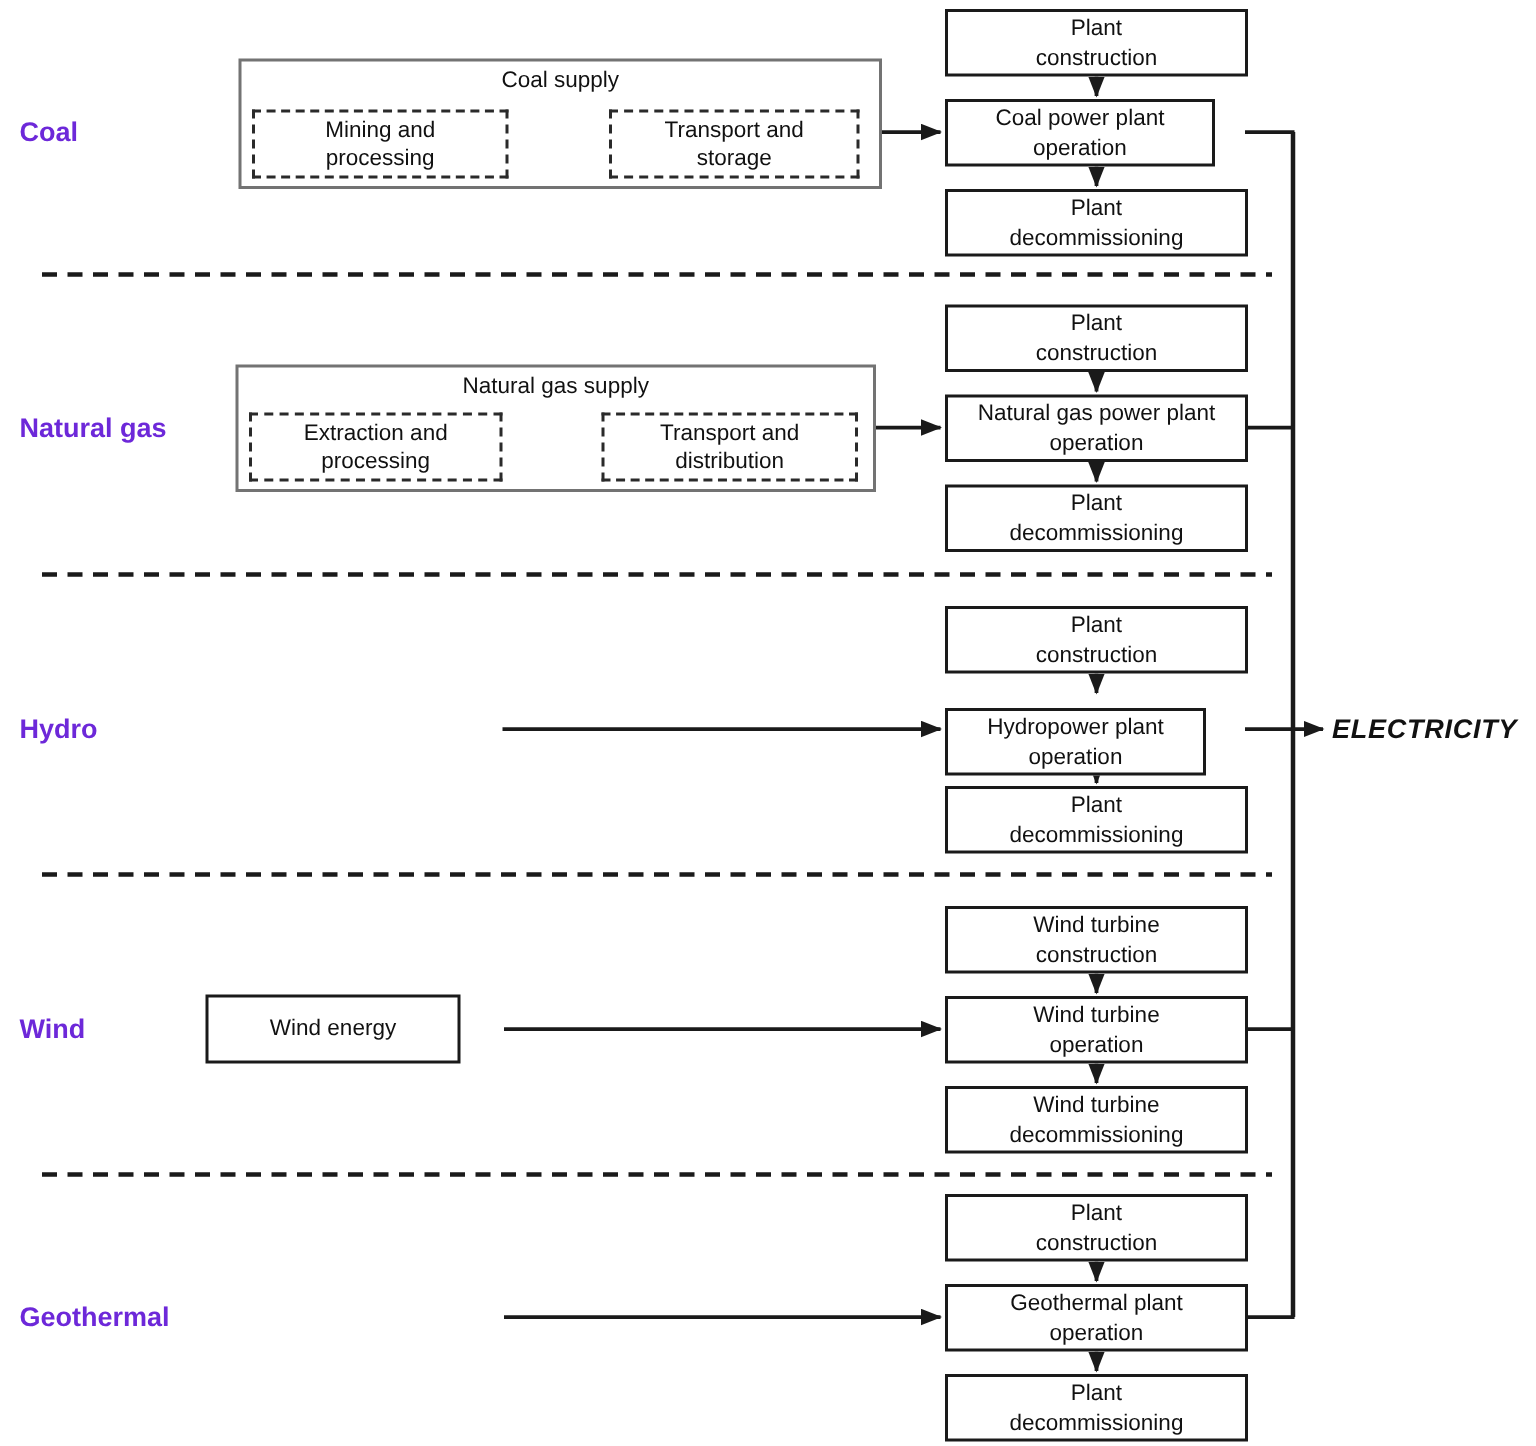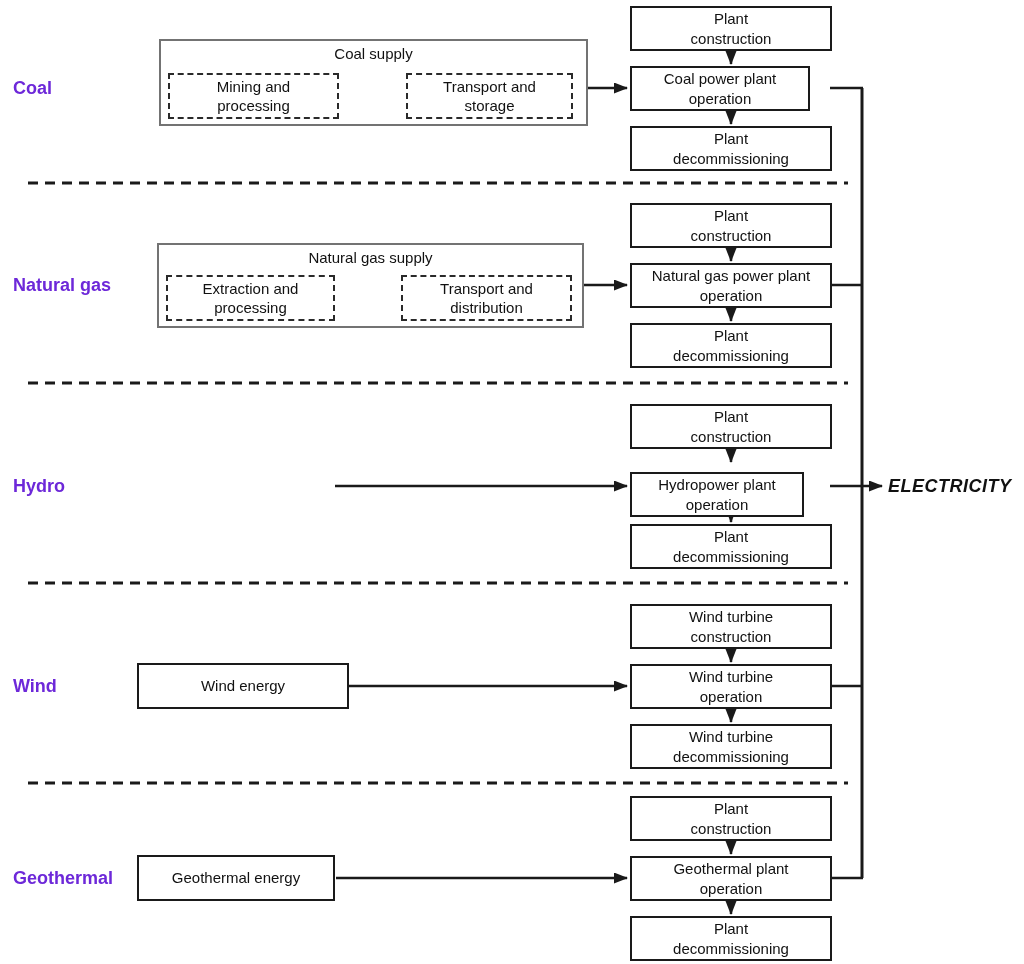--- a/index.html
+++ b/index.html
@@ -120,29 +120,28 @@
   <div class="box" style="left:630px;top:323px;width:202px;height:45px">Plant
 decommissioning</div>
 
   <div class="box" style="left:630px;top:404px;width:202px;height:45px">Plant
 construction</div>
   <div class="box" style="left:630px;top:472px;width:174px;height:45px">Hydropower plant
 operation</div>
   <div class="box" style="left:630px;top:524px;width:202px;height:45px">Plant
 decommissioning</div>
 
-  <div class="box" style="left:137px;top:663px;width:212px;height:46px">Wind energy</div>
+  <div class="box" style="left:137px;top:663px;width:170px;height:46px">Wind energy</div>
   <div class="box" style="left:630px;top:604px;width:202px;height:45px">Wind turbine
 construction</div>
   <div class="box" style="left:630px;top:664px;width:202px;height:45px">Wind turbine
 operation</div>
   <div class="box" style="left:630px;top:724px;width:202px;height:45px">Wind turbine
 decommissioning</div>
 
-  <div class="box" style="left:137px;top:855px;width:198px;height:46px">Geothermal energy</div>
   <div class="box" style="left:630px;top:796px;width:202px;height:45px">Plant
 construction</div>
   <div class="box" style="left:630px;top:856px;width:202px;height:45px">Geothermal plant
 operation</div>
   <div class="box" style="left:630px;top:916px;width:202px;height:45px">Plant
 decommissioning</div>
 
   <div class="electricity" style="left:888px;top:474px">ELECTRICITY</div>
 
 </div>

